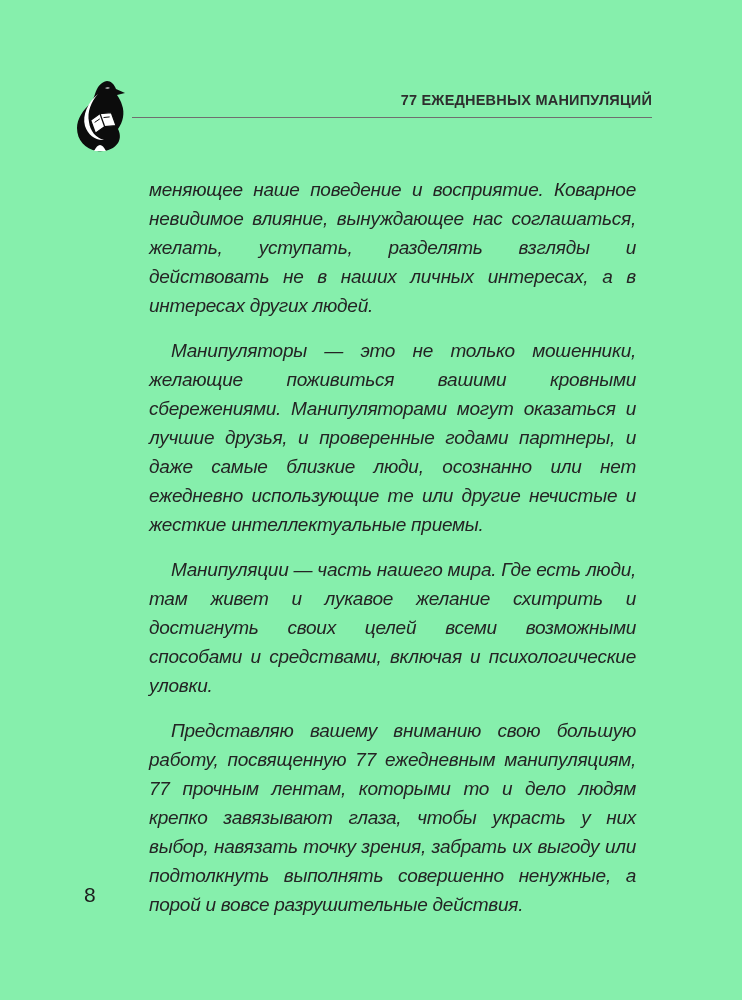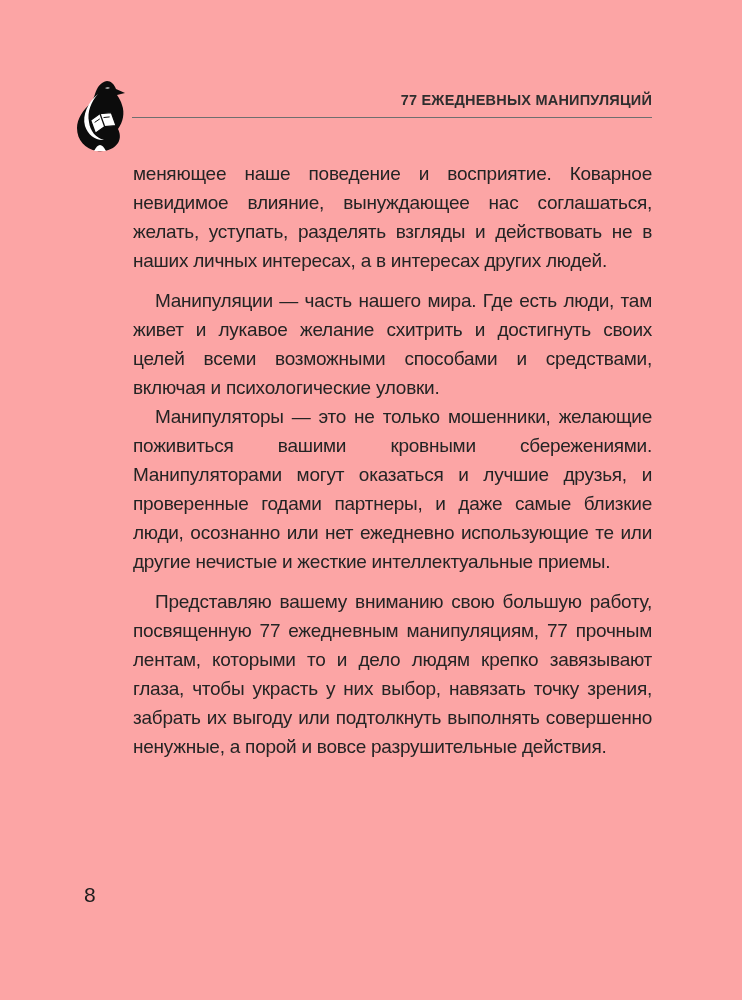--- a/index.html
+++ b/index.html
@@ -4,21 +4,21 @@
 <style>
   html, body {
     margin: 0;
     padding: 0;
     background: #ffffff;
   }
   .page {
     position: relative;
     width: 742px;
     height: 1000px;
-    background: #fca5a5;
+    background: #86efac;
     font-family: "Liberation Sans", "DejaVu Sans", sans-serif;
     overflow: hidden;
   }
   .logo {
     position: absolute;
     left: 72px;
     top: 80px;
     width: 54px;
     height: 72px;
   }
@@ -44,21 +44,21 @@
     position: absolute;
     left: 133px;
     top: 159px;
     width: 519px;
     font-size: 19px;
     line-height: 29px;
     letter-spacing: -0.25px;
     color: #242424;
     text-align: justify;
   }
-  .content p { margin: 0; }
+  .content p { margin: 16px; font-style: italic; }
   .content p.indent { text-indent: 22px; }
   .content p.gap { margin-bottom: 11px; }
   .pagenum {
     position: absolute;
     left: 84px;
     top: 883px;
     font-size: 21px;
     color: #1c1c1c;
   }
 </style>
@@ -78,20 +78,20 @@
     </g>
     <path fill="#ffffff" d="M22 71 C26 63 30 63 34 71 Z"></path>
     <path fill="#ffffff" opacity="0.85" d="M33 8 C35 7 37 7 38 8 C36.5 9 34 9 33 8 Z"></path>
   </svg>
 
   <div class="header-title">77 ЕЖЕДНЕВНЫХ МАНИПУЛЯЦИЙ</div>
   <div class="header-rule"></div>
 
   <main class="content">
     <p class="gap">меняющее наше поведение и восприятие. Коварное невидимое влияние, вынуждающее нас соглашаться, желать, уступать, разделять взгляды и действовать не в наших личных интересах, а в интересах других людей.</p>
+    <p class="indent gap">Манипуляторы — это не только мошенники, желающие поживиться вашими кровными сбережениями. Манипуляторами могут оказаться и лучшие друзья, и проверенные годами партнеры, и даже самые близкие люди, осознанно или нет ежедневно использующие те или другие нечистые и жесткие интеллектуальные приемы.</p>
     <p class="indent">Манипуляции — часть нашего мира. Где есть люди, там живет и лукавое желание схитрить и достигнуть своих целей всеми возможными способами и средствами, включая и психологические уловки.</p>
-    <p class="indent gap">Манипуляторы — это не только мошенники, желающие поживиться вашими кровными сбережениями. Манипуляторами могут оказаться и лучшие друзья, и проверенные годами партнеры, и даже самые близкие люди, осознанно или нет ежедневно использующие те или другие нечистые и жесткие интеллектуальные приемы.</p>
     <p class="indent">Представляю вашему вниманию свою большую работу, посвященную 77 ежедневным манипуляциям, 77 прочным лентам, которыми то и дело людям крепко завязывают глаза, чтобы украсть у них выбор, навязать точку зрения, забрать их выгоду или подтолкнуть выполнять совершенно ненужные, а порой и вовсе разрушительные действия.</p>
   </main>
 
   <div class="pagenum">8</div>
 
 </div>
 
 </body></html>

